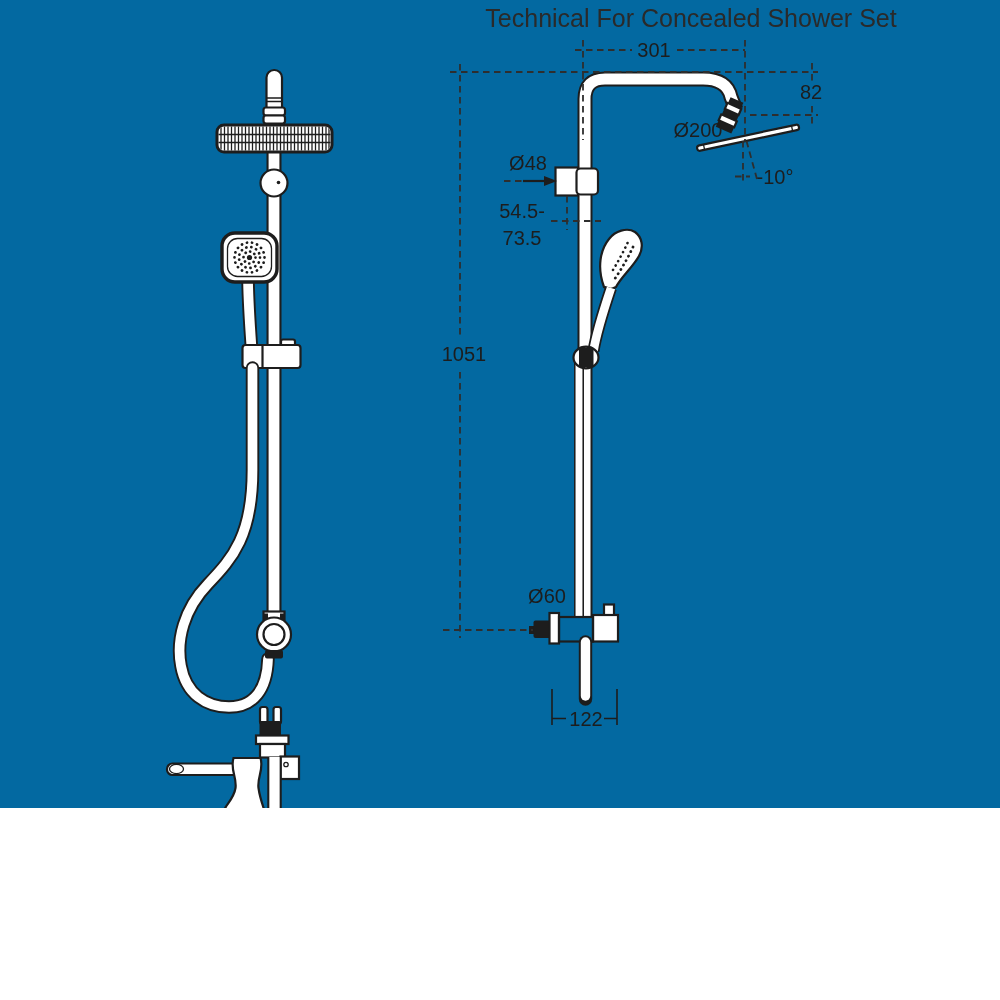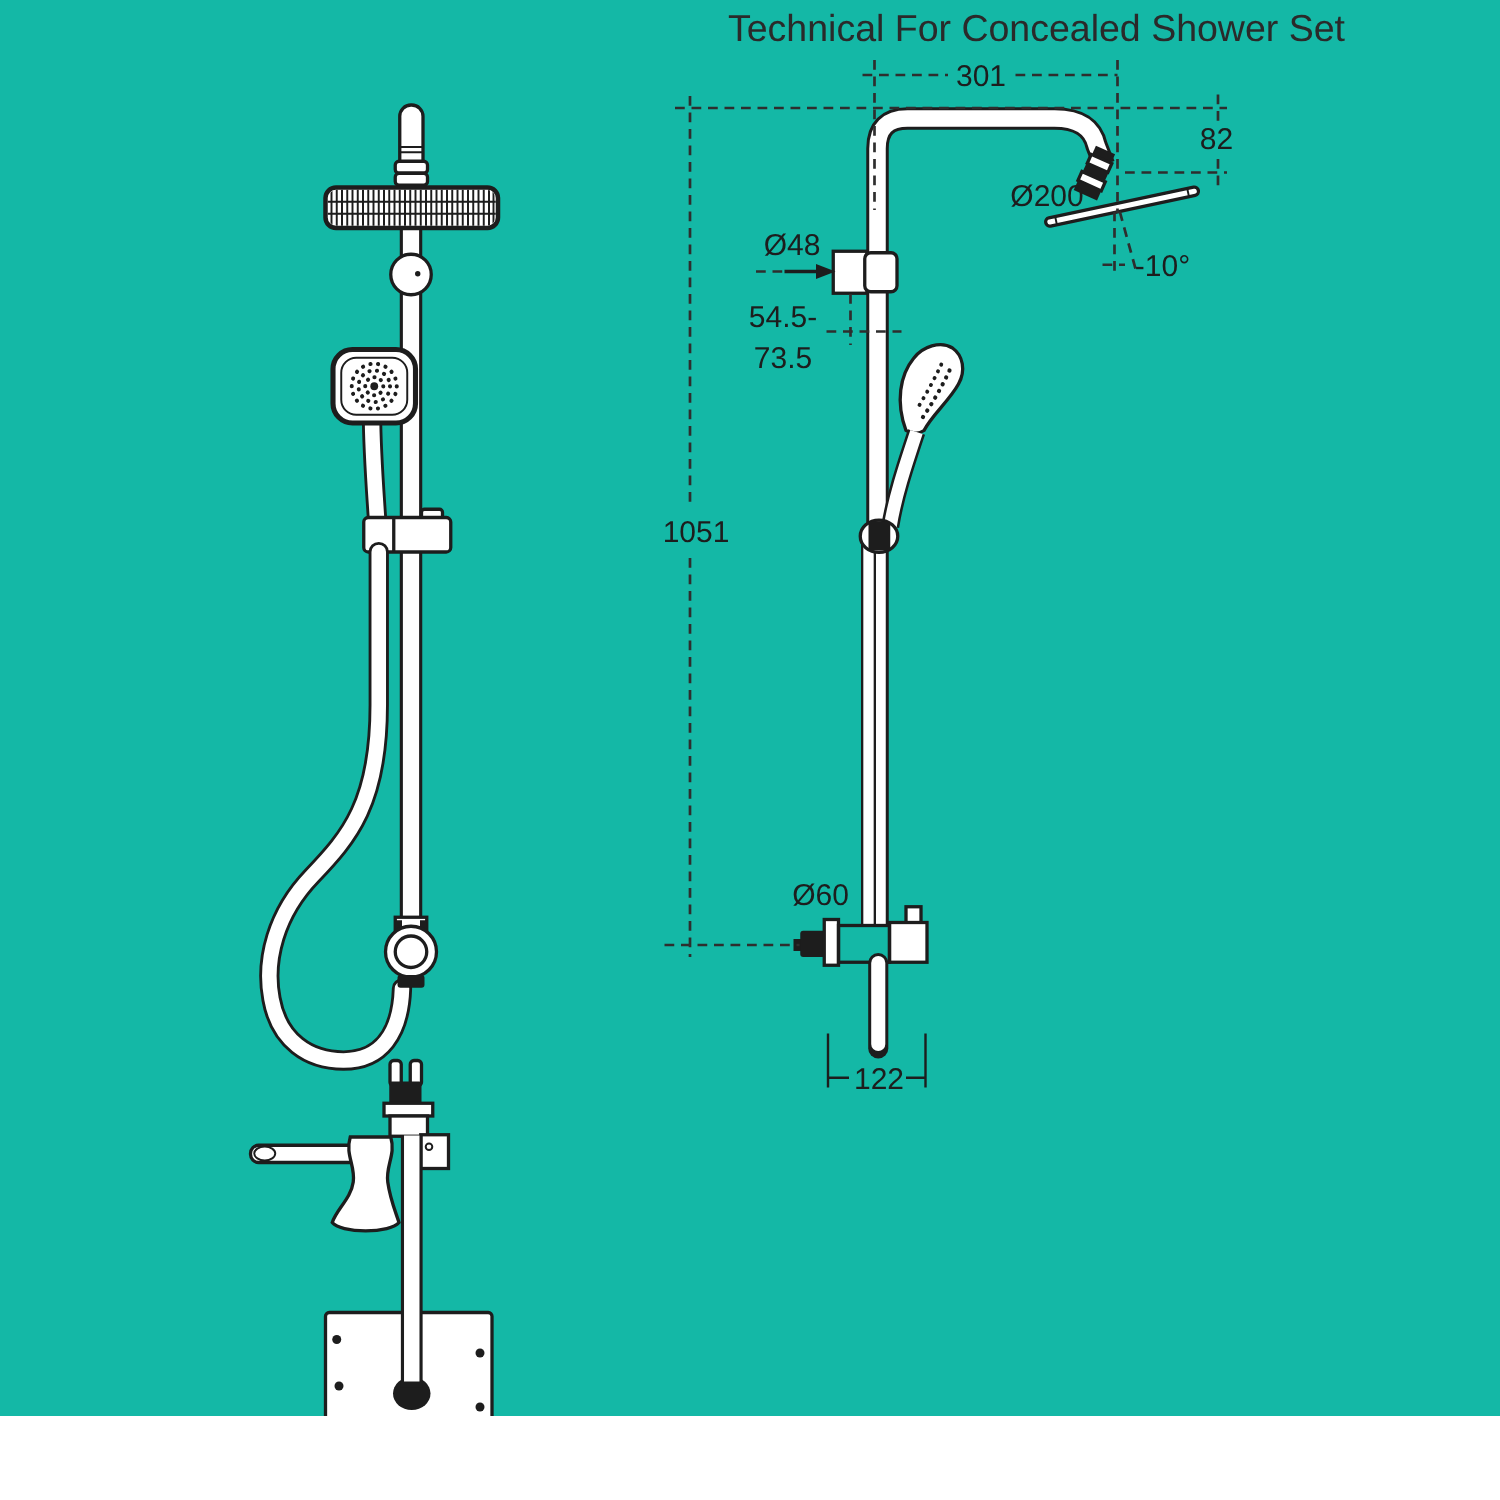--- a/index.html
+++ b/index.html
@@ -1,16 +1,16 @@
 <!DOCTYPE html>
 <html><head>
 <meta charset="utf-8">
 <style>
   html,body{margin:0;padding:0;background:#fff;}
-  #page{width:1000px;height:944px;background:#14b8a6;position:relative;overflow:hidden;}
+  #page{width:1000px;height:808px;background:#0369a1;position:relative;overflow:hidden;}
   svg{display:block;}
   svg text{font-family:"Liberation Sans",sans-serif;fill:#1d1d1d;}
   .title-text{font-size:25px;text-anchor:middle;fill:#2a2a2a;}
   .dim{font-size:20px;text-anchor:middle;}
   .wh{fill:#fff;stroke:#1d1d1d;stroke-width:2.2;}
   .no{fill:none;stroke:#1d1d1d;stroke-width:2.2;}
   .thin{fill:none;stroke:#1d1d1d;stroke-width:1.3;}
   .dk{fill:#1d1d1d;stroke:none;}
   .dash{fill:none;stroke:#2e2e2e;stroke-width:1.8;stroke-dasharray:6.5 4.5;}
   .ext{fill:none;stroke:#1d1d1d;stroke-width:1.6;}

